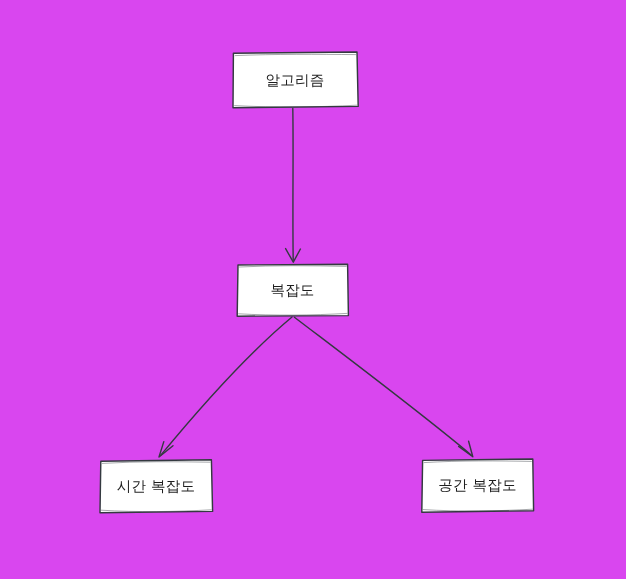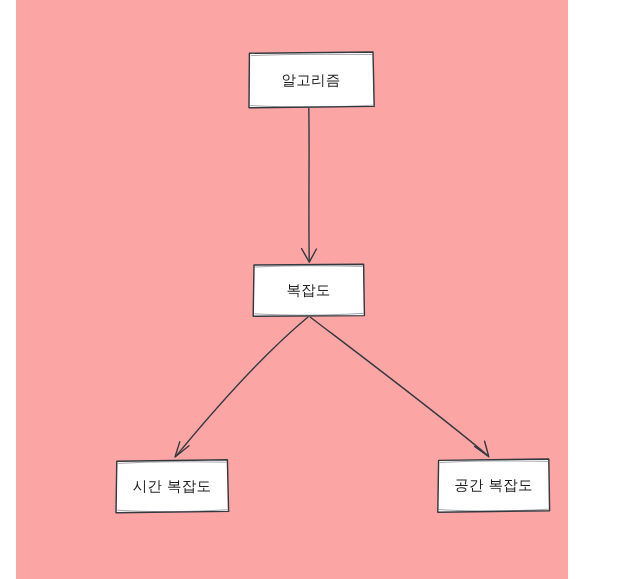--- a/index.html
+++ b/index.html
@@ -6,25 +6,24 @@
   html, body {
     margin: 0;
     padding: 0;
     background: #ffffff;
   }
   body {
     font-family: "DejaVu Sans", "Liberation Sans", sans-serif;
   }
   #canvas {
     position: relative;
-    width: 552px;
+    width: 626px;
     height: 579px;
-    background: #fca5a5;
+    background: #d946ef;
     overflow: hidden;
-    margin-left: 16px;
   }
   #diagram-svg {
     position: absolute;
     top: 0;
     left: 0;
     width: 637px;
     height: 579px;
   }
   .node-shape {
     fill: #ffffff;

